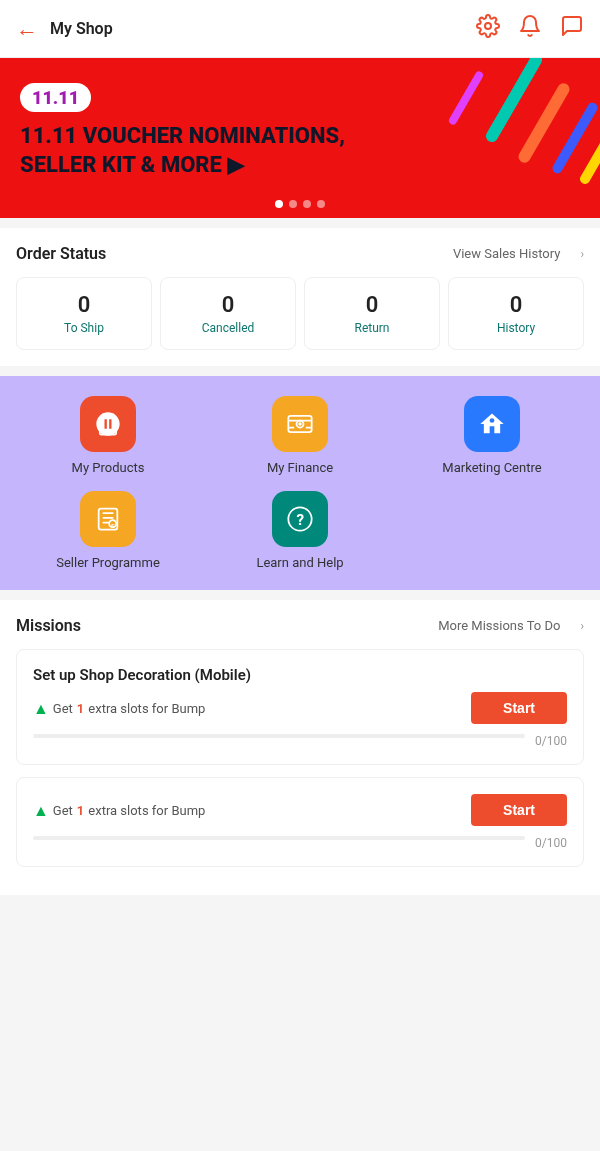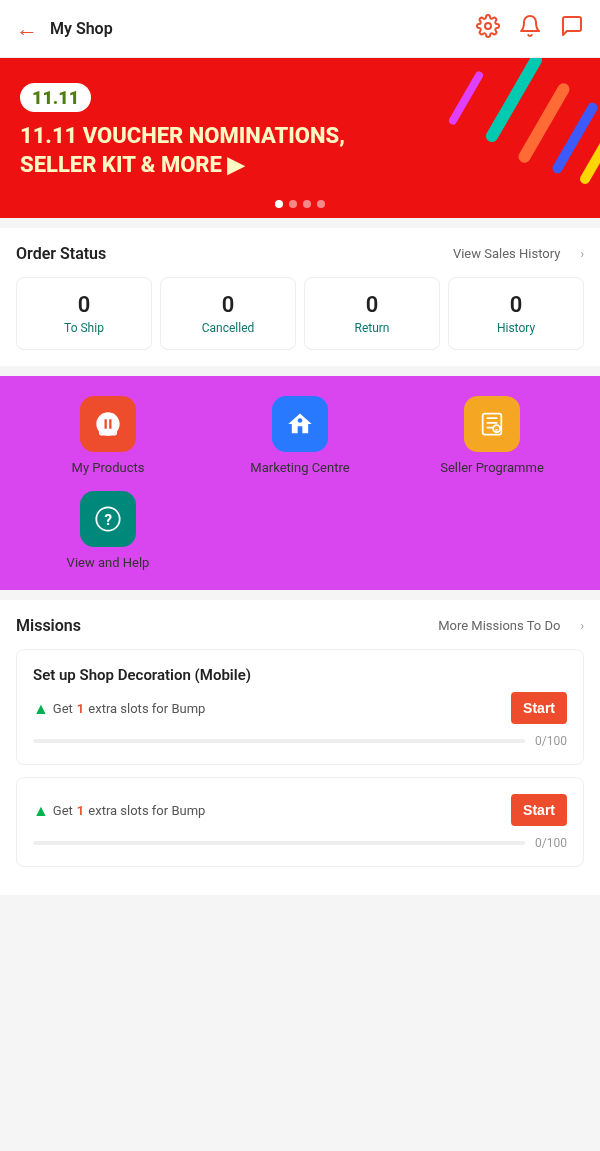--- a/index.html
+++ b/index.html
@@ -47,31 +47,31 @@
       position: relative;
       overflow: hidden;
       height: 160px;
       display: flex;
       flex-direction: column;
       justify-content: center;
       padding: 16px 20px 30px;
     }
     .banner-badge {
       background: #fff;
-      color: #4d7c0f;
+      color: #a21caf;
       font-weight: 900;
       font-size: 18px;
       padding: 4px 12px;
       border-radius: 20px;
       display: inline-block;
       margin-bottom: 10px;
       width: fit-content;
     }
     .banner-text {
-      color: #fef9c3;
+      color: #0f172a;
       font-size: 22px;
       font-weight: 800;
       line-height: 1.3;
       text-transform: uppercase;
     }
     .banner-dots {
       position: absolute;
       bottom: 10px;
       left: 50%;
       transform: translateX(-50%);
@@ -151,21 +151,21 @@
     }
     .order-status-label {
       font-size: 12px;
       color: #0f766e;
       margin-top: 4px;
       display: block;
     }
 
     
     .features-section {
-      background: #d946ef;
+      background: #c4b5fd;
       margin-top: 10px;
       padding: 20px 16px;
     }
     .features-grid {
       display: grid;
       grid-template-columns: repeat(3, 1fr);
       gap: 16px 8px;
     }
     .feature-item {
       display: flex;
@@ -234,28 +234,28 @@
     }
     .mission-arrow-icon {
       color: #00b14f;
       font-size: 16px;
     }
     .start-btn {
       background: #ee4d2d;
       color: #fff;
       border: none;
       border-radius: 4px;
-      padding: 8px 12px;
+      padding: 8px 32px;
       font-size: 14px;
       font-weight: 600;
       cursor: pointer;
     }
     .mission-progress {
       display: flex;
-      align-items: center;
+      align-items: flex-start;
       gap: 10px;
     }
     .progress-bar-wrap {
       flex: 1;
       height: 4px;
       background: #eee;
       border-radius: 2px;
     }
     .progress-bar-fill {
       height: 100%;
@@ -359,20 +359,31 @@
         <svg viewBox="0 0 24 24" fill="white" width="28" height="28">
           <path d="M12 2C6.48 2 2 6.48 2 12s4.48 10 10 10 10-4.48 10-10S17.52 2 12 2zm-1 14H9V8h2v8zm4 0h-2V8h2v8z"></path>
           <path d="M7 3h10l1 4H6L7 3zm0 0"></path>
           <rect x="5" y="7" width="14" height="14" rx="1" fill="none" stroke="white" stroke-width="1.5"></rect>
           <path d="M9 7v-2h6v2" fill="none" stroke="white" stroke-width="1.5"></path>
         </svg>
       </div>
       <span class="feature-label">My Products</span>
     </div>
 
+    <div class="feature-item">
+      <div class="feature-icon-wrap icon-yellow">
+        <svg viewBox="0 0 24 24" fill="white" width="28" height="28">
+          <rect x="2" y="5" width="20" height="14" rx="2" fill="none" stroke="white" stroke-width="1.5"></rect>
+          <circle cx="12" cy="12" r="3" fill="none" stroke="white" stroke-width="1.5"></circle>
+          <circle cx="12" cy="12" r="1.5" fill="white"></circle>
+          <path d="M2 9h20M2 15h5M17 15h5" stroke="white" stroke-width="1.5"></path>
+        </svg>
+      </div>
+      <span class="feature-label">My Finance</span>
+    </div>
 
 
     <div class="feature-item">
       <div class="feature-icon-wrap icon-blue">
         <svg viewBox="0 0 24 24" fill="white" width="28" height="28">
           <path d="M10 20v-6h4v6h5v-8h3L12 3 2 12h3v8z" fill="white"></path>
           <circle cx="12" cy="9" r="2" fill="#2979ff"></circle>
         </svg>
       </div>
       <span class="feature-label">Marketing Centre</span>
@@ -390,21 +401,21 @@
       <span class="feature-label">Seller Programme</span>
     </div>
 
     <div class="feature-item">
       <div class="feature-icon-wrap icon-teal">
         <svg viewBox="0 0 24 24" fill="white" width="28" height="28">
           <circle cx="12" cy="12" r="10" fill="none" stroke="white" stroke-width="1.5"></circle>
           <text x="9" y="17" font-size="13" fill="white" font-weight="bold">?</text>
         </svg>
       </div>
-      <span class="feature-label">View and Help</span>
+      <span class="feature-label">Learn and Help</span>
     </div>
 
   </div>
 </div>
 
 <div class="missions-section">
   <div class="section-header">
     <span class="section-title">Missions</span>
     <span class="section-link">
       <span>More Missions To Do</span>

